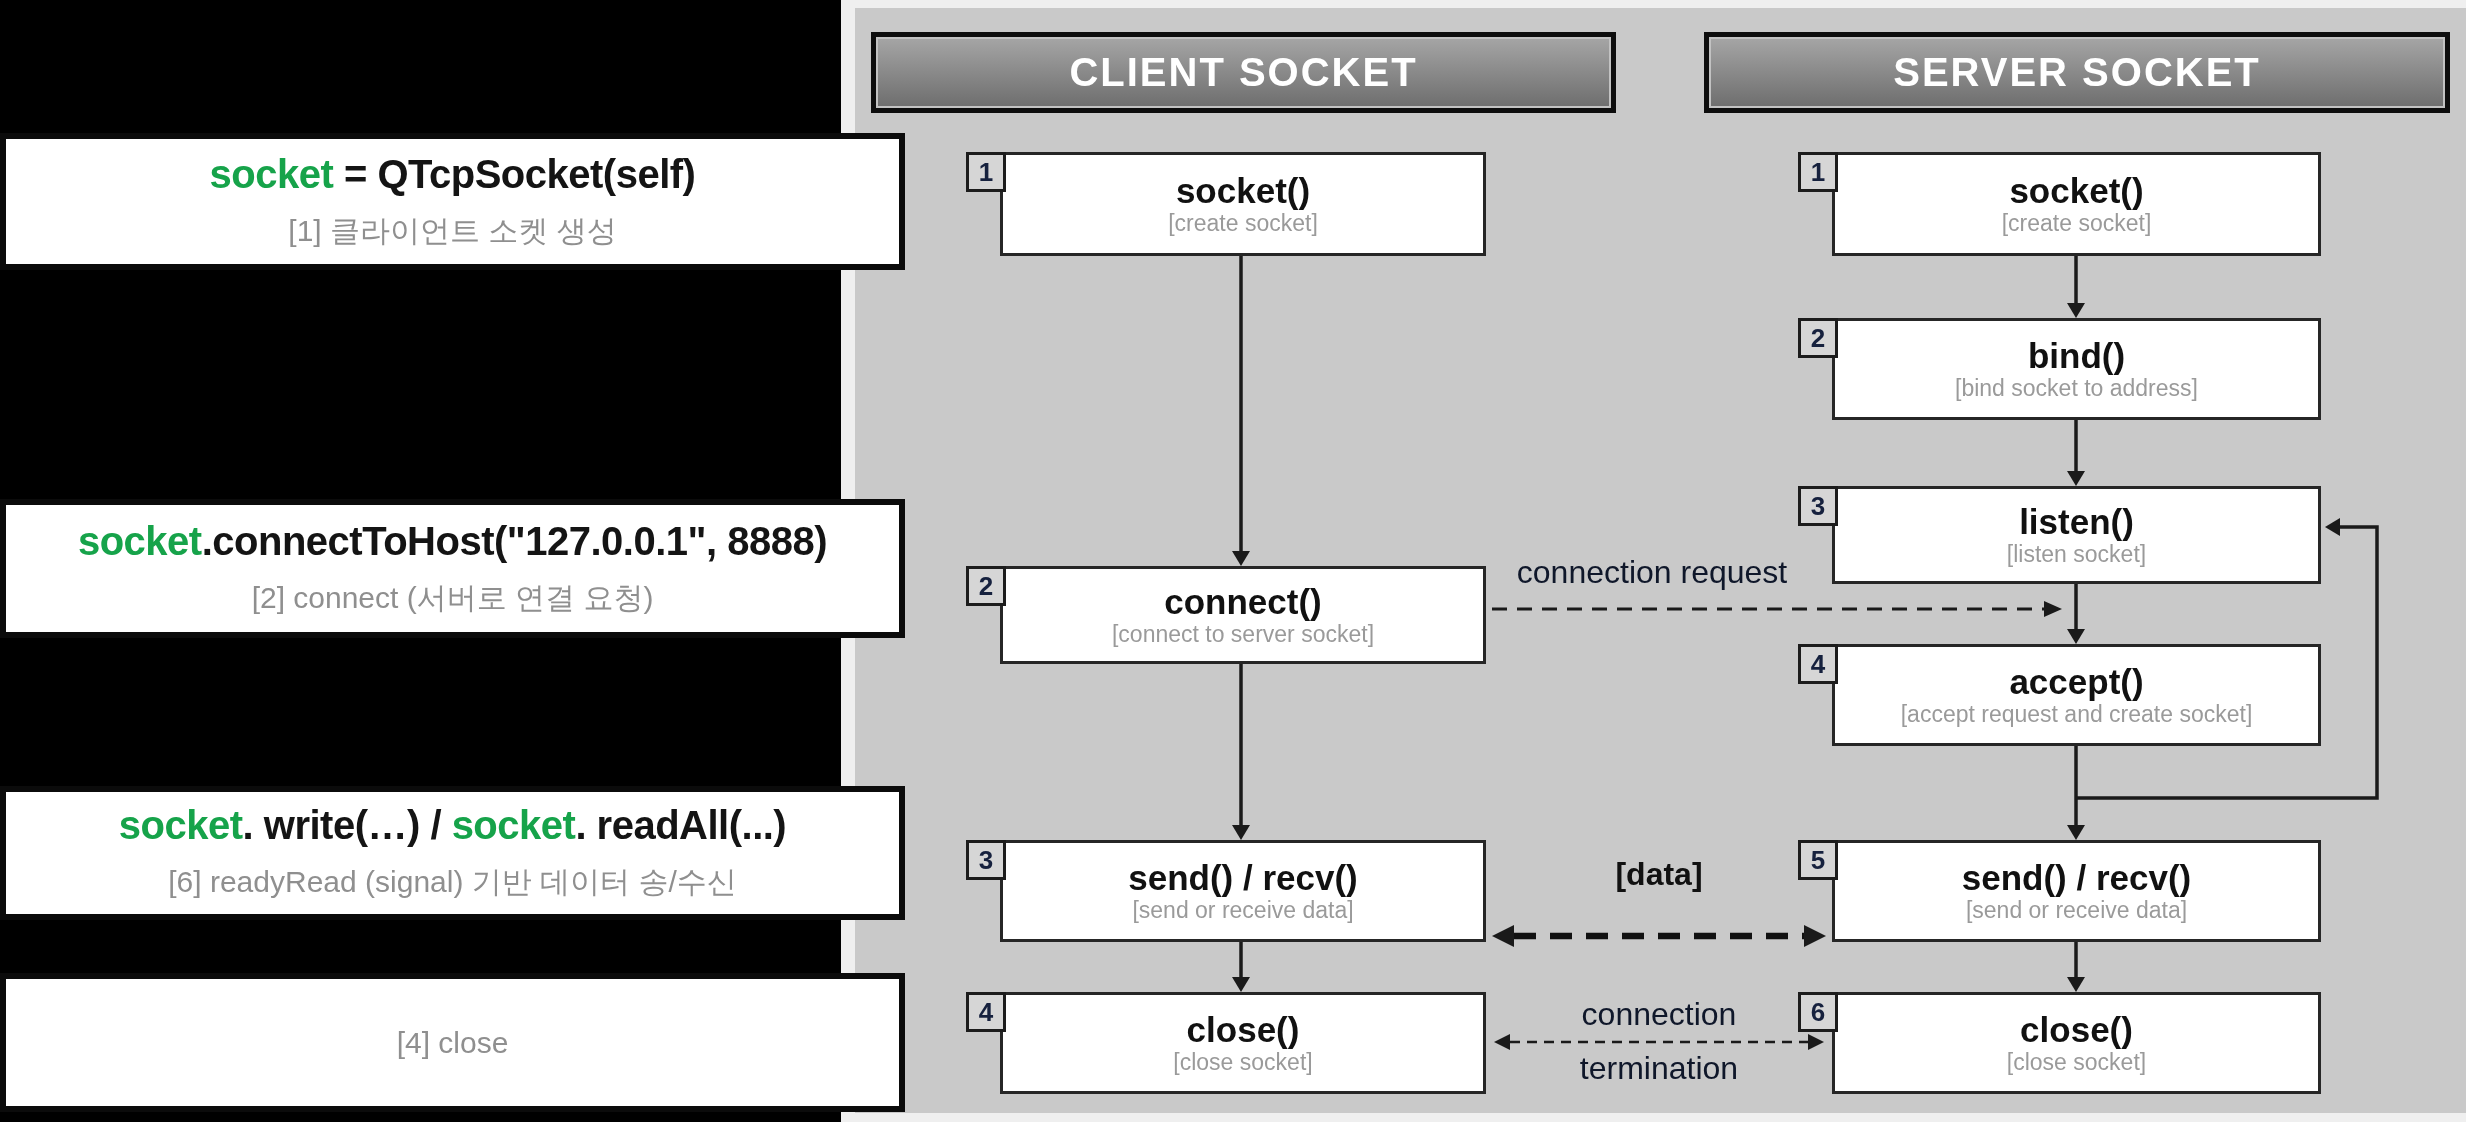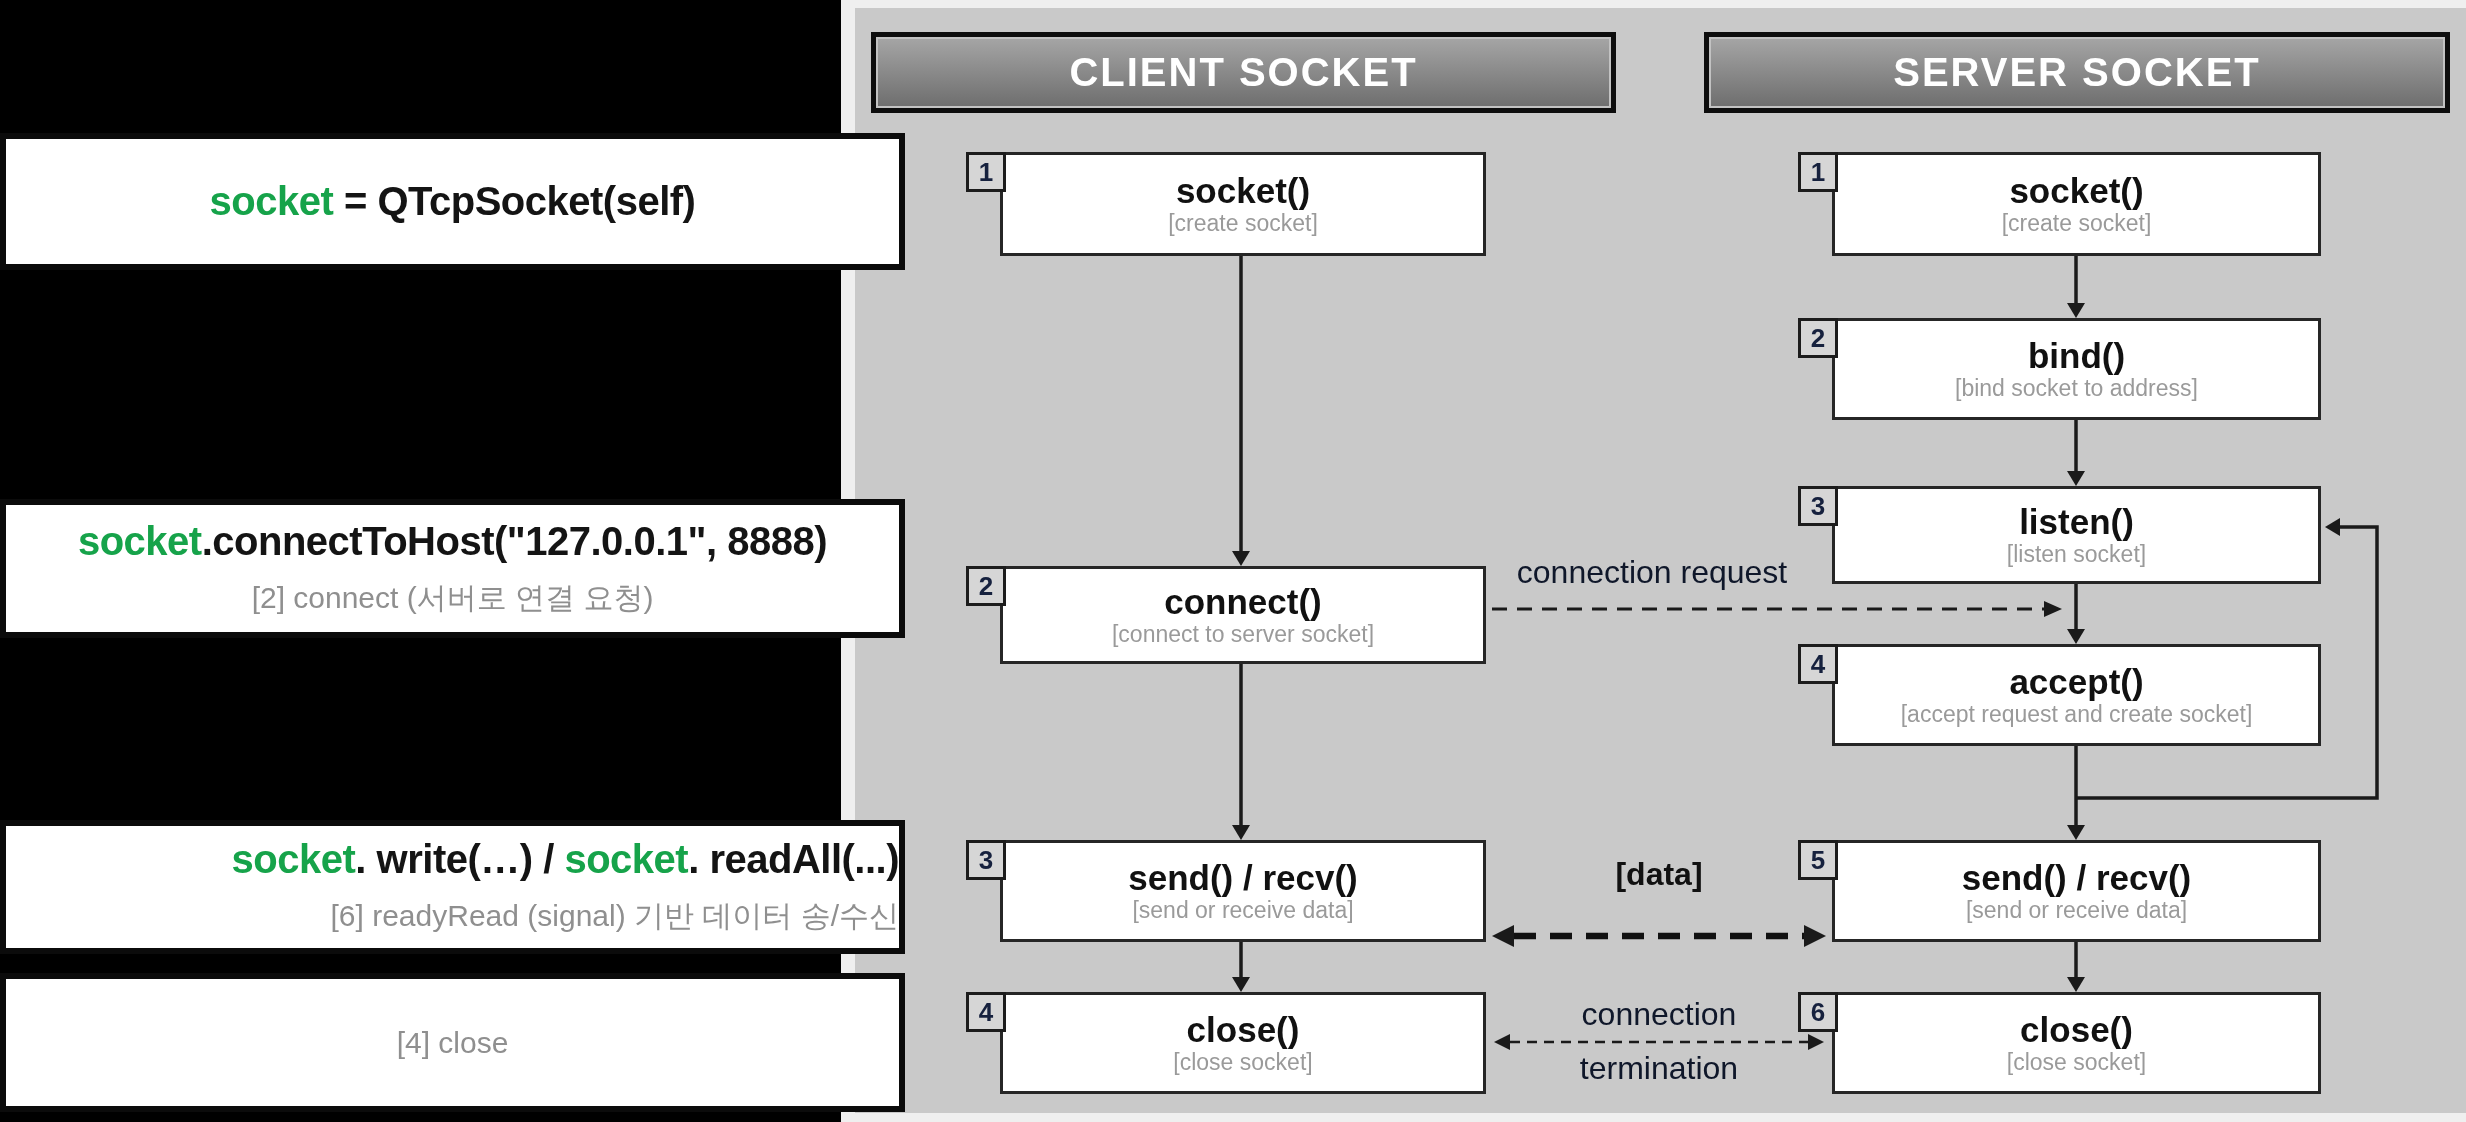--- a/index.html
+++ b/index.html
@@ -170,26 +170,27 @@
     <div class="flow-sub">[close socket]</div>
   </div>
 
   <div class="mid-label" id="lbl-request">connection request</div>
   <div class="mid-label" id="lbl-data">[data]</div>
   <div class="mid-label" id="lbl-term1">connection</div>
   <div class="mid-label" id="lbl-term2">termination</div>
 
   <div class="code-note" style="top:133px;height:137px;">
     <div class="code-line"><span class="seg-green">socket</span><span class="seg-dark"> = QTcpSocket(self)</span></div>
+    <div class="code-caption">[1] 클라이언트 소켓 생성</div>
   </div>
   <div class="code-note" style="top:499px;height:139px;">
     <div class="code-line"><span class="seg-green">socket</span><span class="seg-dark">.connectToHost("127.0.0.1", 8888)</span></div>
     <div class="code-caption">[2] connect (서버로 연결 요청)</div>
   </div>
-  <div class="code-note" style="top:820px;height:134px;align-items:flex-end;">
+  <div class="code-note" style="top:786px;height:134px;">
     <div class="code-line"><span class="seg-green">socket</span><span class="seg-dark">. write(…) / </span><span class="seg-green">socket</span><span class="seg-dark">. readAll(...)</span></div>
     <div class="code-caption">[6] readyRead (signal) 기반 데이터 송/수신</div>
   </div>
   <div class="code-note" style="top:973px;height:139px;">
     <div class="code-caption">[4] close</div>
   </div>
 
 </div>
 
 </body></html>

